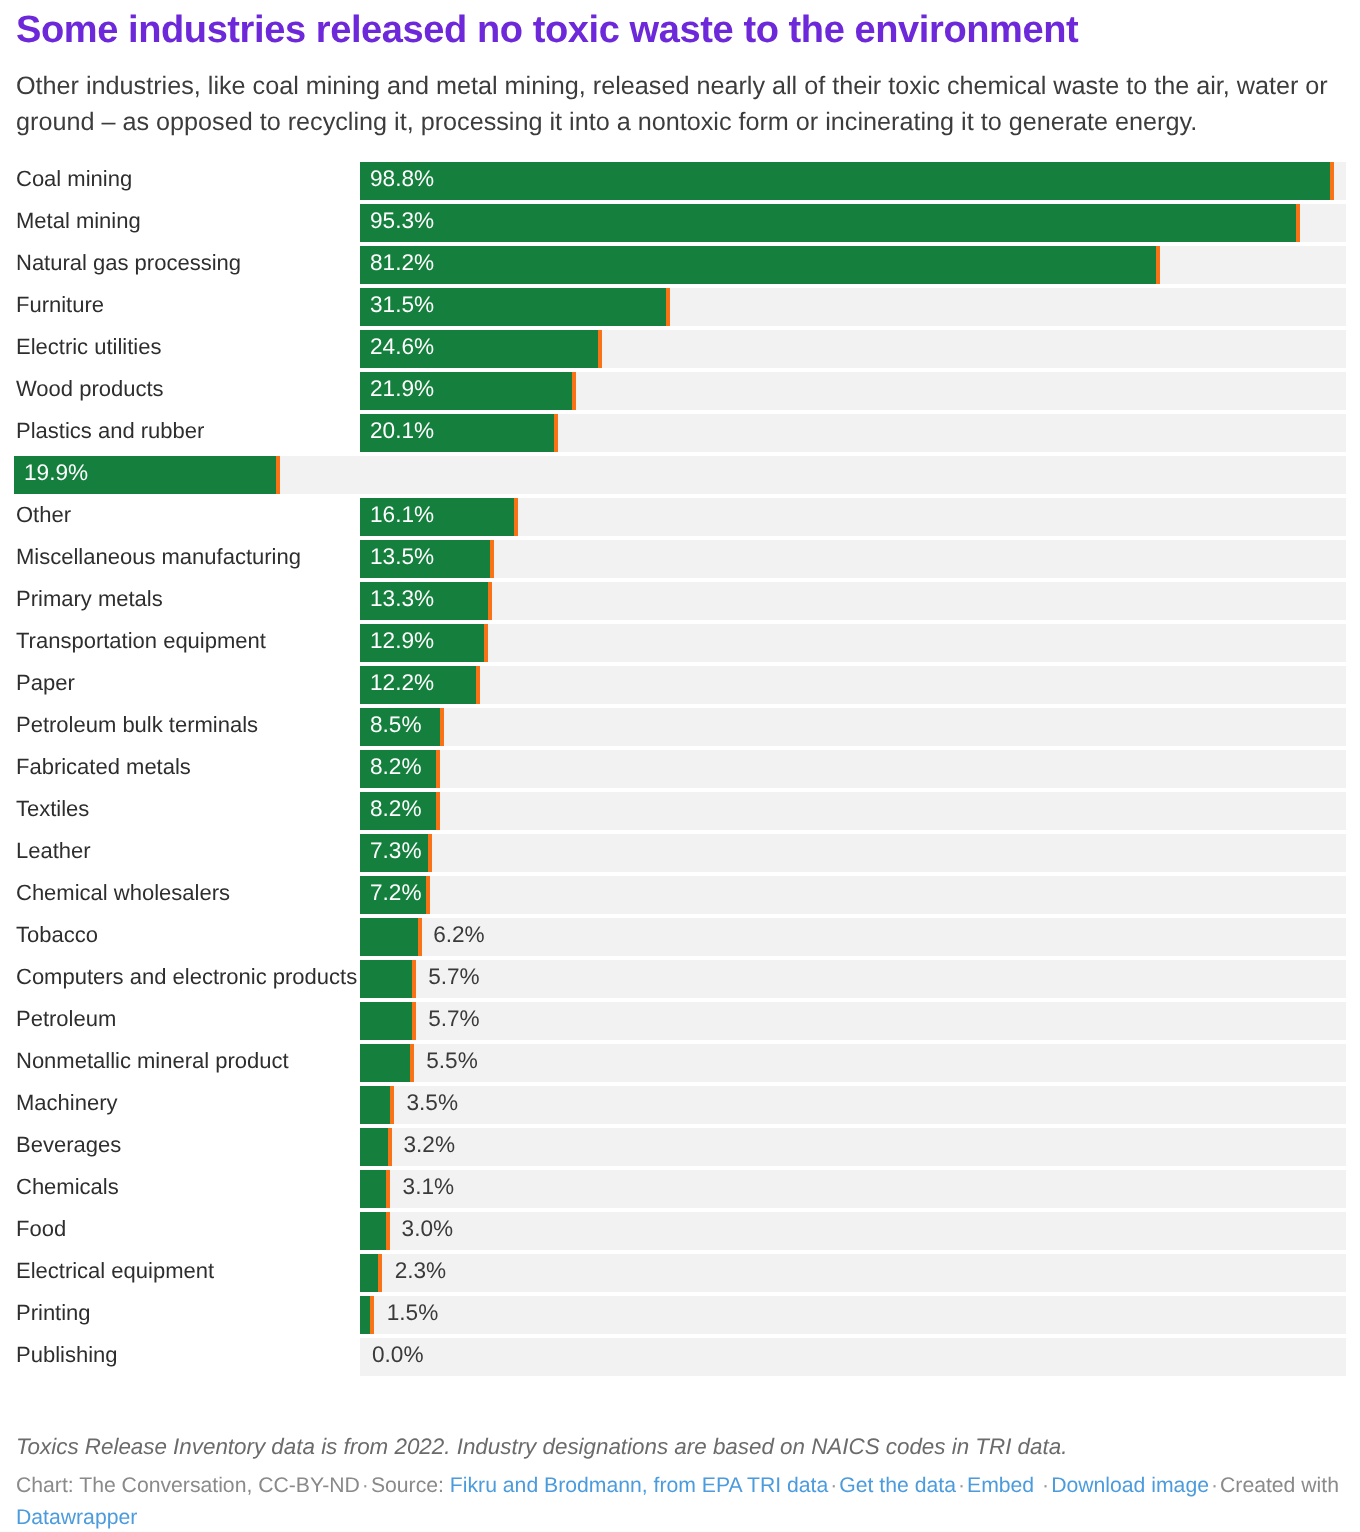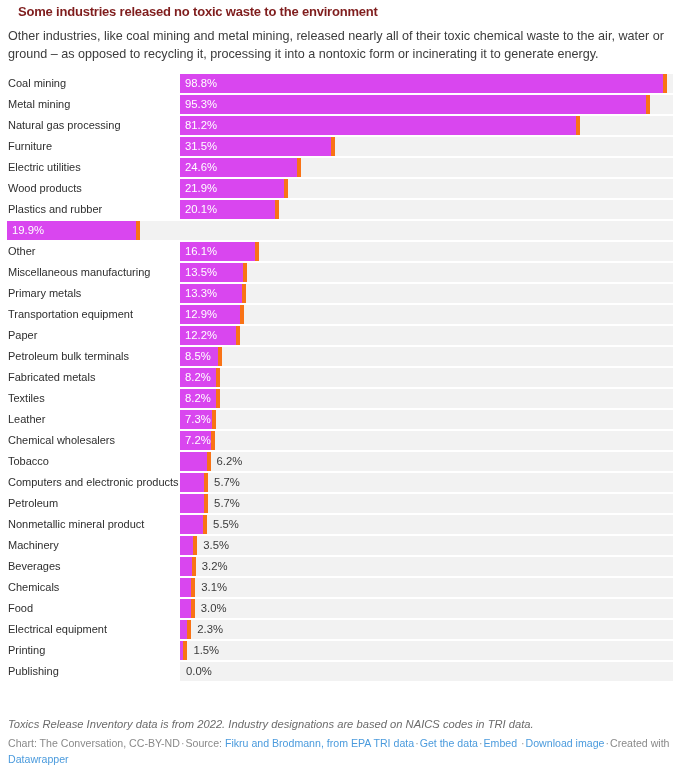--- a/index.html
+++ b/index.html
@@ -17,25 +17,25 @@
   .page {
     width: 680px;
     height: 766px;
     position: relative;
     box-sizing: border-box;
     padding: 0 7px;
   }
 
   
   .chart-title {
-    font-size: 13px;
+    font-size: 19px;
     font-weight: bold;
-    color: #7f1d1d;
+    color: #6d28d9;
     line-height: 1.15;
-    margin: 5px 0 0 11px;
+    margin: 5px 0 0 1px;
     letter-spacing: -0.2px;
   }
   .chart-subtitle {
     font-size: 12.6px;
     color: #3c3c3c;
     line-height: 1.42;
     margin: 8px 1px 0 1px;
     max-width: 666px;
   }
 
@@ -66,22 +66,22 @@
     background: #f2f2f2;
     height: 19px;
     align-self: center;
     overflow: visible;
   }
   .bar-fill {
     position: absolute;
     left: 0;
     top: 0;
     bottom: 0;
-    background: #d946ef;
-    border-right: 4px solid #f97316;
+    background: #15803d;
+    border-right: 2px solid #f97316;
     box-sizing: border-box;
   }
   .bar-fill.zero {
     border-right: none;
   }
   .bar-value {
     position: absolute;
     top: 0;
     line-height: 19px;
     font-size: 11.3px;

